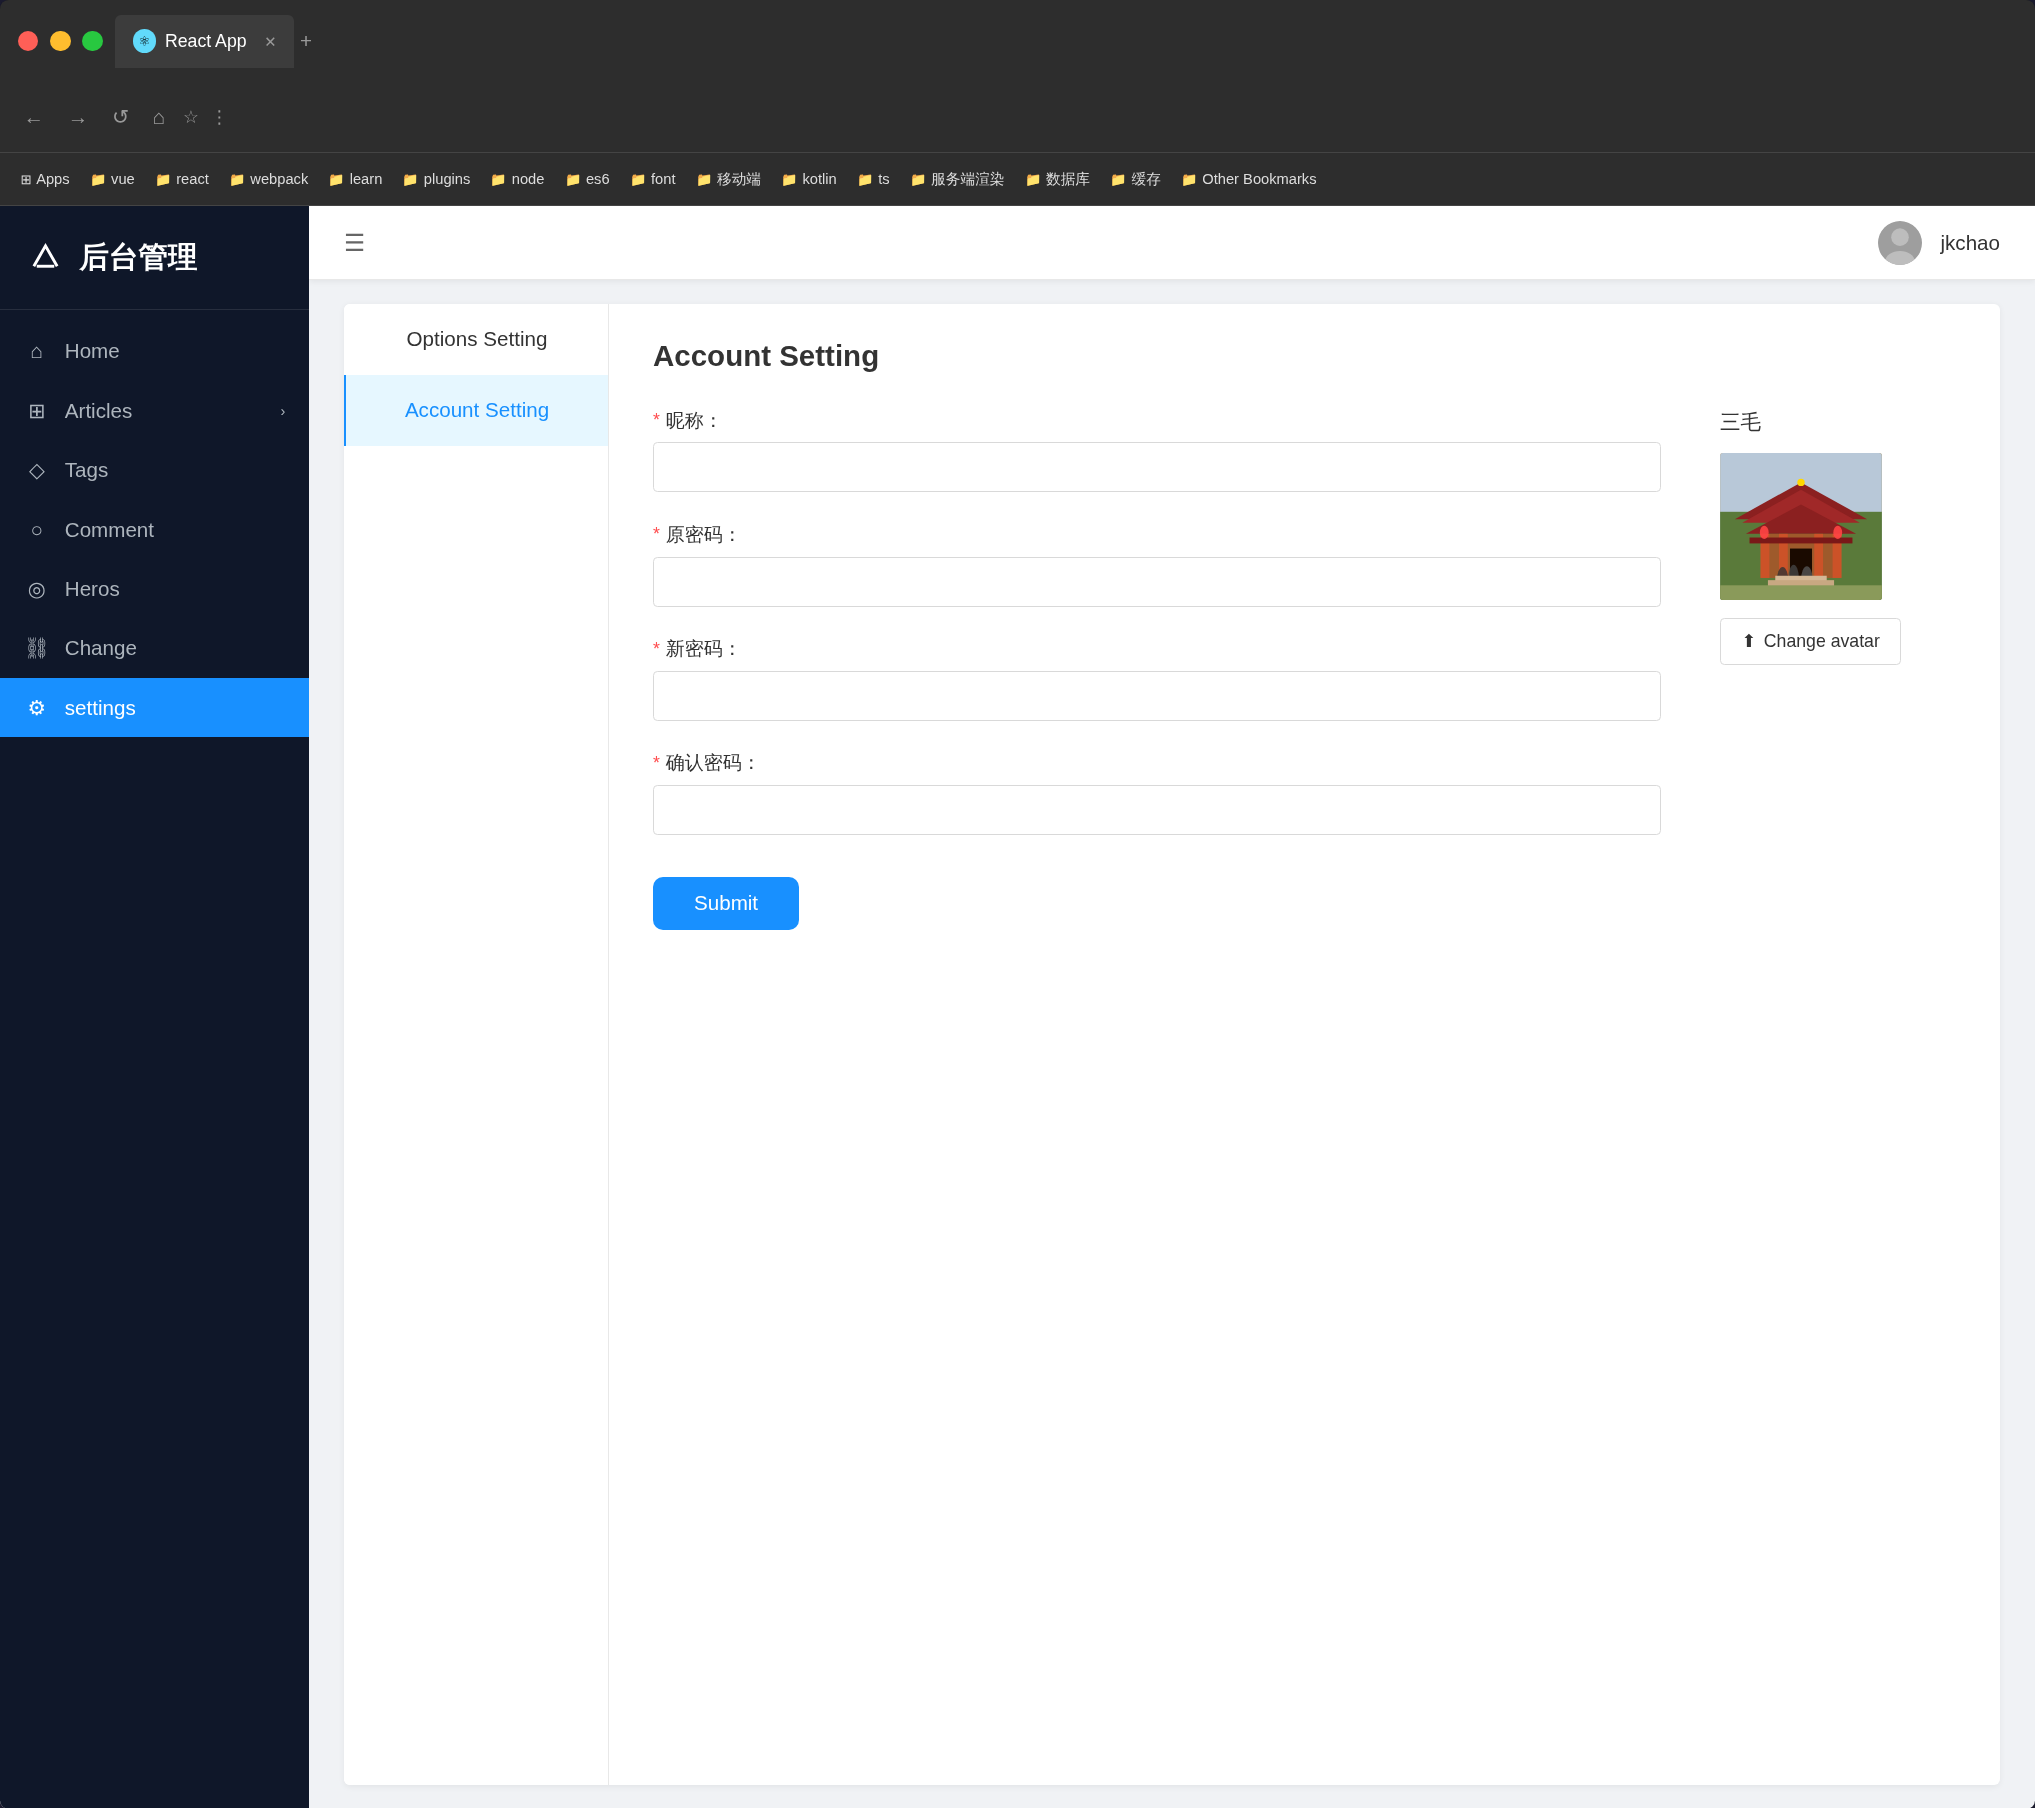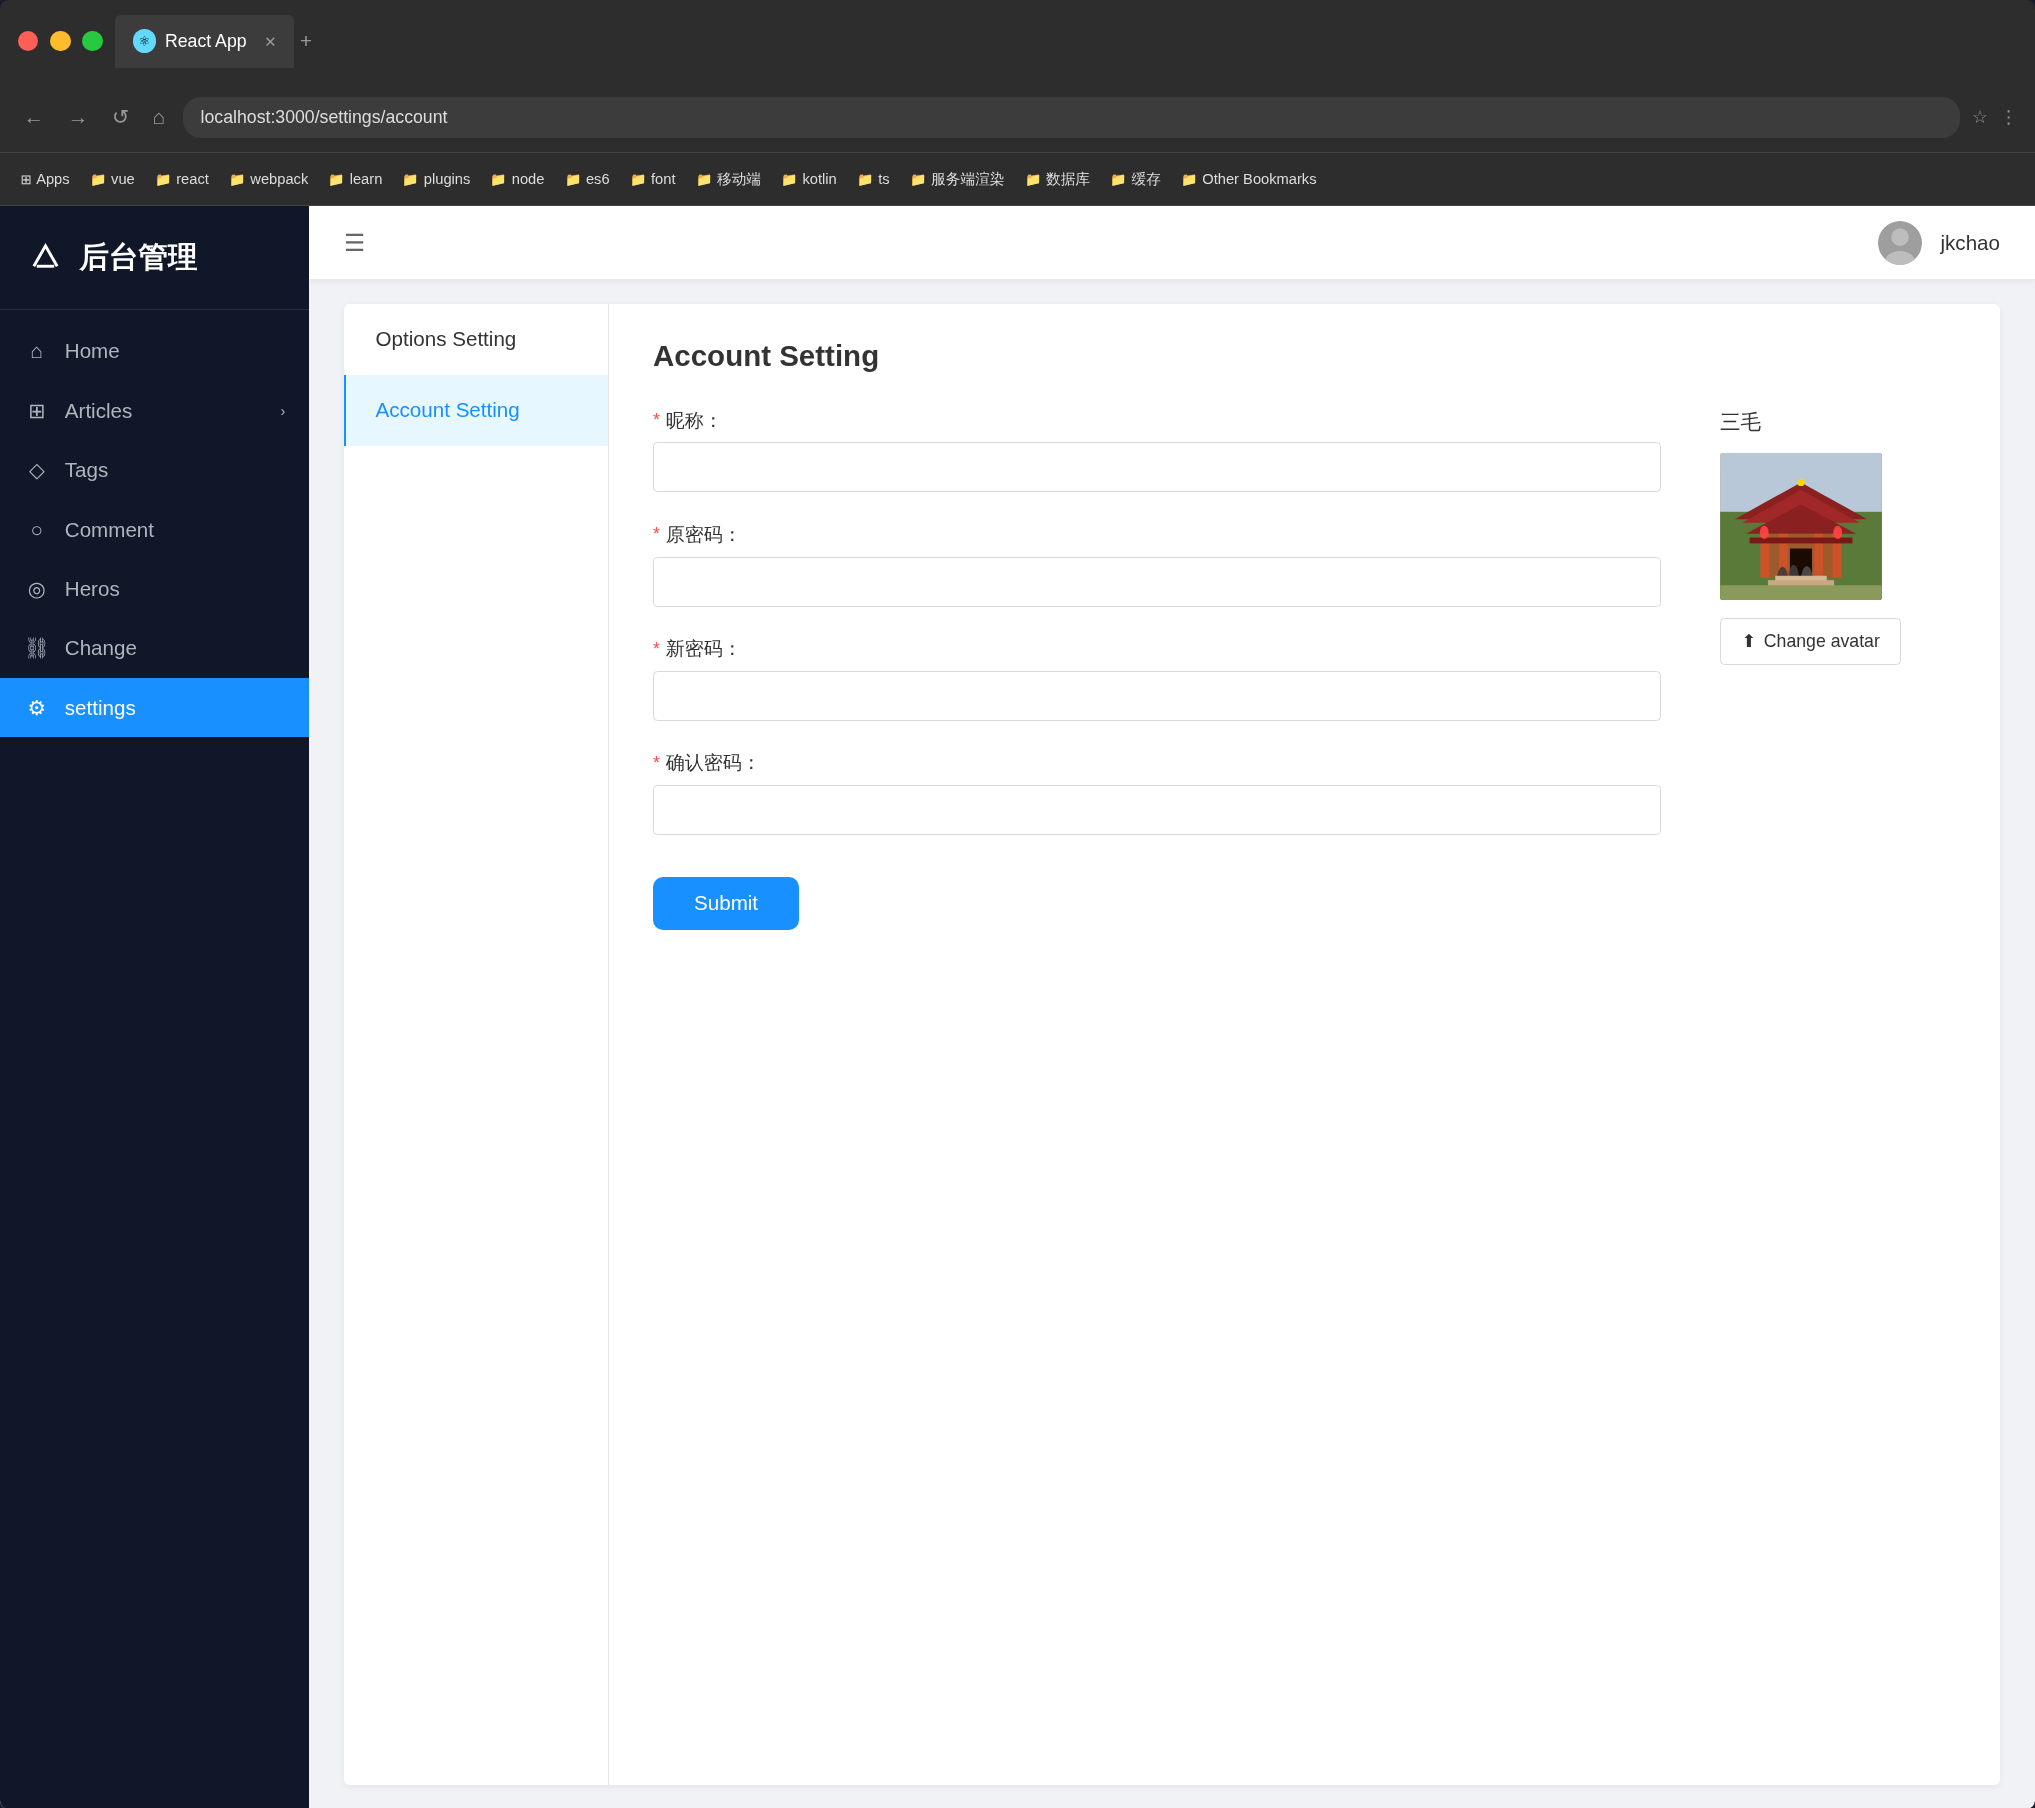--- a/index.html
+++ b/index.html
@@ -61,21 +61,21 @@
     .breadcrumb-link { color: #1890ff; cursor: pointer; }
 
     
     .content-area { flex: 1; padding: 23.6px 35px; display: flex; gap: 0; }
 
     
     .settings-panel { background: #fff; border-radius: 5.9px; width: 100%; display: flex; overflow: hidden; box-shadow: 0 1.5px 5.9px rgba(0,0,0,0.06); }
 
     
     .settings-sidebar { width: 265px; border-right: 0.7px solid #e8e8e8; background: #fff; }
-    .settings-menu-item { padding: 23.6px 29.5px; font-size: 20.6px; color: #333; cursor: pointer; border-left: 2.9px solid transparent; }
+    .settings-menu-item { padding: 23.6px 29.5px; font-size: 20.6px; color: #333; cursor: pointer; border-left: 2.9px solid transparent; text-align: center; }
     .settings-menu-item.active { color: #1890ff; border-left-color: #1890ff; background: #e6f7ff; }
 
     
     .settings-content { flex: 1; padding: 35px 44px; }
     .settings-title { font-size: 29.5px; font-weight: 600; color: #333; margin-bottom: 35px; }
 
     
     .form-section { display: flex; gap: 59px; }
     .form-left { flex: 1; }
     .form-right { width: 236px; display: flex; flex-direction: column; align-items: flex-start; gap: 17.7px; }
@@ -116,23 +116,20 @@
       </div>
       <button class="new-tab-btn">+</button>
     </div>
   </div>
 
   <div class="url-bar">
     <button class="nav-btn">←</button>
     <button class="nav-btn">→</button>
     <button class="nav-btn">↺</button>
     <button class="nav-btn">⌂</button>
-    <div class="url-field">
-      <span>localhost:3000/settings/account</span>
-    </div>
     <div class="url-icons">
       <span class="url-icon">☆</span>
       <span class="url-icon">⋮</span>
     </div>
   </div>
 
   <div class="bookmarks-bar">
     <div class="bookmark-item">
       <span class="bk-icon">⊞</span>
       <span>Apps</span>

